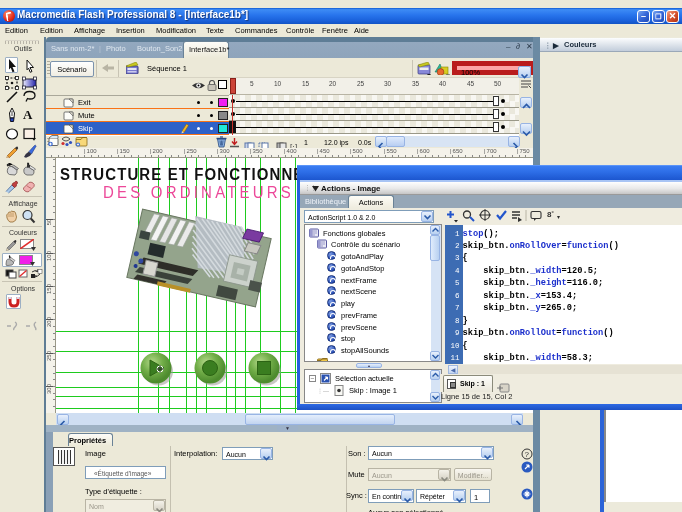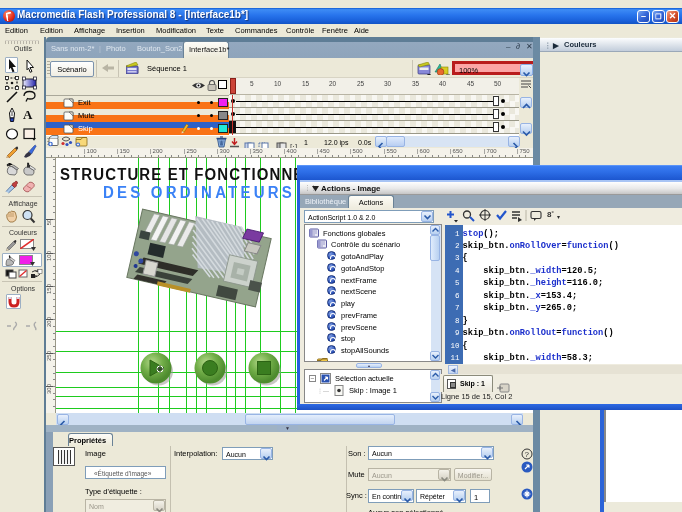--- a/index.html
+++ b/index.html
@@ -30,21 +30,21 @@
 #tabbar .t{position:absolute;top:7px;font-size:7.5px;color:#dfe7ef;}
 #tabbar .sep{position:absolute;top:7px;color:#b8c4d2;font-size:7.5px;}
 #tabact{position:absolute;left:137px;top:4px;width:46px;height:17px;background:linear-gradient(180deg,#fdfcf8,#ece9d8);border:1px solid #6a8296;border-bottom:none;border-radius:3px 3px 0 0;}
 #tabact span{position:absolute;left:5px;top:3px;font-size:7.5px;color:#111;}
 #tlToolrow{position:absolute;left:0;top:21px;width:487px;height:20px;background:#ece9d8;border-bottom:1px solid #d8d4c4;}
 
 #tl{position:absolute;left:0;top:41px;width:487px;height:70px;}
 #tlhead{position:absolute;left:0;top:0;width:183px;height:18px;background:#ece9d8;border-bottom:1px solid #aaa89a;}
 #frames{position:absolute;left:183px;top:0;width:290px;height:70px;background:#fff;}
 #ruler{position:absolute;left:0;top:0;width:290px;height:17px;background:#f2f0e8;border-bottom:1px solid #b8b4a4;font-size:6.5px;color:#444;}
-.lrow{position:absolute;left:0;width:183px;height:13px;background:#ece9d8;border-bottom:7px solid #f97316;font-size:7.5px;color:#000;}
+.lrow{position:absolute;left:0;width:183px;height:13px;background:#ece9d8;border-bottom:1px solid #f97316;font-size:7.5px;color:#000;}
 .lrow.sel{background:#2e61c8;}
 .dot{position:absolute;width:3px;height:3px;border-radius:50%;background:#000;}
 .dot.w{background:#fff;}
 .frow{position:absolute;left:0;width:290px;height:13px;border-bottom:1px solid #9a9888;background:conic-gradient(#eae8dc 25%,#f8f7f2 25% 50%,#eae8dc 50% 75%,#f8f7f2 75%) 0 0/11px 13px;}
 .fline{position:absolute;left:7px;top:6px;width:260px;height:1px;background:#000;}
 .fdot{position:absolute;left:2px;top:4px;width:4px;height:4px;border-radius:50%;background:#000;}
 .fend{position:absolute;left:264px;top:1px;width:6px;height:10px;background:#fff;border:1px solid #333;}
 .fend2{position:absolute;left:272px;top:4px;width:4px;height:4px;border-radius:50%;background:#000;}
 #playhead{position:absolute;left:1px;top:0px;width:6px;height:16px;background:#cc4438;border:1px solid #882018;}
 #playline{position:absolute;left:3px;top:17px;width:1px;height:52px;background:#c43028;}
@@ -59,21 +59,21 @@
 .rtick span{margin-left:1px;font-size:6px;}
 #rt-minor{position:absolute;left:4.5px;top:7px;width:480px;height:3px;background:repeating-linear-gradient(90deg,#888 0 1px,transparent 1px 6.68px);}
 #rulerleft{position:absolute;left:0;top:121px;width:10px;height:255px;background:#f4f2ea;border-right:1px solid #9a9888;overflow:hidden;}
 .ltick{position:absolute;left:0px;width:10px;border-top:1px solid #555;}
 .ltick span{position:absolute;left:-4px;top:-1px;font-size:6px;color:#555;display:block;transform:rotate(-90deg);transform-origin:center;width:14px;text-align:center;}
 #rl-minor{position:absolute;left:7px;top:0.5px;width:3px;height:255px;background:repeating-linear-gradient(180deg,#888 0 1px,transparent 1px 6.68px);}
 #stage{position:absolute;left:10px;top:121px;width:477px;height:255px;background:#fff;overflow:hidden;}
 .gv{position:absolute;top:0;width:1px;height:255px;background:#1ecb1e;}
 .gh{position:absolute;left:0;width:477px;height:1px;background:#1ecb1e;}
 #title1{position:absolute;left:4px;top:7px;font-size:15px;font-weight:bold;color:#111;letter-spacing:1.1px;transform:scale(1.0,1.05);transform-origin:0 0;white-space:nowrap;}
-#title2{position:absolute;left:47px;top:25px;font-size:15px;font-weight:bold;color:#3b82f6;letter-spacing:3.2px;transform:scale(1.0,1.05);transform-origin:0 0;white-space:nowrap;}
+#title2{position:absolute;left:47px;top:25px;font-size:15px;font-weight:normal;color:#ec4899;letter-spacing:3.2px;transform:scale(1.0,1.05);transform-origin:0 0;white-space:nowrap;}
 .btn3{position:absolute;top:193px;}
 #hscroll{position:absolute;left:10px;top:376px;width:467px;height:12px;background:#cfdef2;}
 #hthumb{position:absolute;left:189px;top:1px;width:150px;height:11px;background:linear-gradient(180deg,#e4eefc,#c2d4f0);border:1px solid #98b4e4;border-radius:2px;}
 #splitstrip{position:absolute;left:0;top:388px;width:487px;height:7px;background:#9fb2c4;}
 #splittab{position:absolute;left:231px;top:0px;width:21px;height:7px;background:#9db1c8;border-radius:0 0 4px 4px;font-size:5px;color:#334;text-align:center;line-height:6px;}
 
 #props{left:46px;top:424px;width:487px;height:83px;background:#ece9d8;}
 #ptabrow{position:absolute;left:0;top:0;width:487px;height:14px;background:linear-gradient(180deg,#9db1c5,#8aa0b6);}
 #ptabact{position:absolute;left:22px;top:1px;width:45px;height:13px;background:linear-gradient(180deg,#fdfcf8,#ece9d8);border:1px solid #6a8296;border-bottom:none;border-radius:3px 3px 0 0;font-size:7.5px;font-weight:bold;text-align:left;padding-top:2px;}
 #props .grip{position:absolute;left:0;top:0;width:7px;height:83px;background:#8aa0b6;}
@@ -335,21 +335,21 @@
           <rect x="2.5" y="5.5" width="9" height="2.5" fill="#eee"></rect>
           <path d="M1 3 L11 0 L12.5 2.5 L2.5 5 Z" fill="#c8c820" stroke="#787800" stroke-width=".5"></path>
           <path d="M10 12 L14 12 L12 14.5 Z" fill="#222"></path>
         </svg>
       <svg style="position:absolute;left:388px;top:4px;" width="16" height="13">
           <path d="M1 10 L6 2 L9 10 Z" fill="#2ab89a" stroke="#117a60" stroke-width=".6"></path>
           <rect x="7" y="5" width="7" height="7" fill="#d8cc20" stroke="#888800" stroke-width=".6"></rect>
           <circle cx="6.5" cy="10" r="3.4" fill="#e86830" stroke="#903010" stroke-width=".6"></circle>
           <path d="M12 12.5 L16 12.5 L14 15 Z" fill="#222"></path>
         </svg>
-      <div style="position:absolute;left:406px;top:2.5px;width:84px;height:14px;background:#fca5a5;border:3px solid #b91c1c;">
+      <div style="position:absolute;left:406px;top:2.5px;width:84px;height:14px;background:#fca5a5;border:5px solid #b91c1c;">
         <span style="position:absolute;left:4px;top:2px;font-size:7.5px;">100%</span>
         <div style="position:absolute;right:0px;top:0px;width:13px;height:12px;background:linear-gradient(180deg,#e8f0fc,#b8d0f0);border:1px solid #8ab0e8;border-radius:2px;"><svg width="11" height="10">
               <path d="M2.5 3.5 L5.5 6.5 L8.5 3.5" stroke="#2a5aa8" stroke-width="1.6" fill="none"></path>
             </svg></div>
       </div>
     </div>
     <div id="tl">
       <div id="tlhead">
         <svg style="position:absolute;left:146px;top:3px" width="13" height="9">
             <path d="M0 4.5 Q6.5 -1 13 4.5 Q6.5 10 0 4.5" fill="#333"></path>

